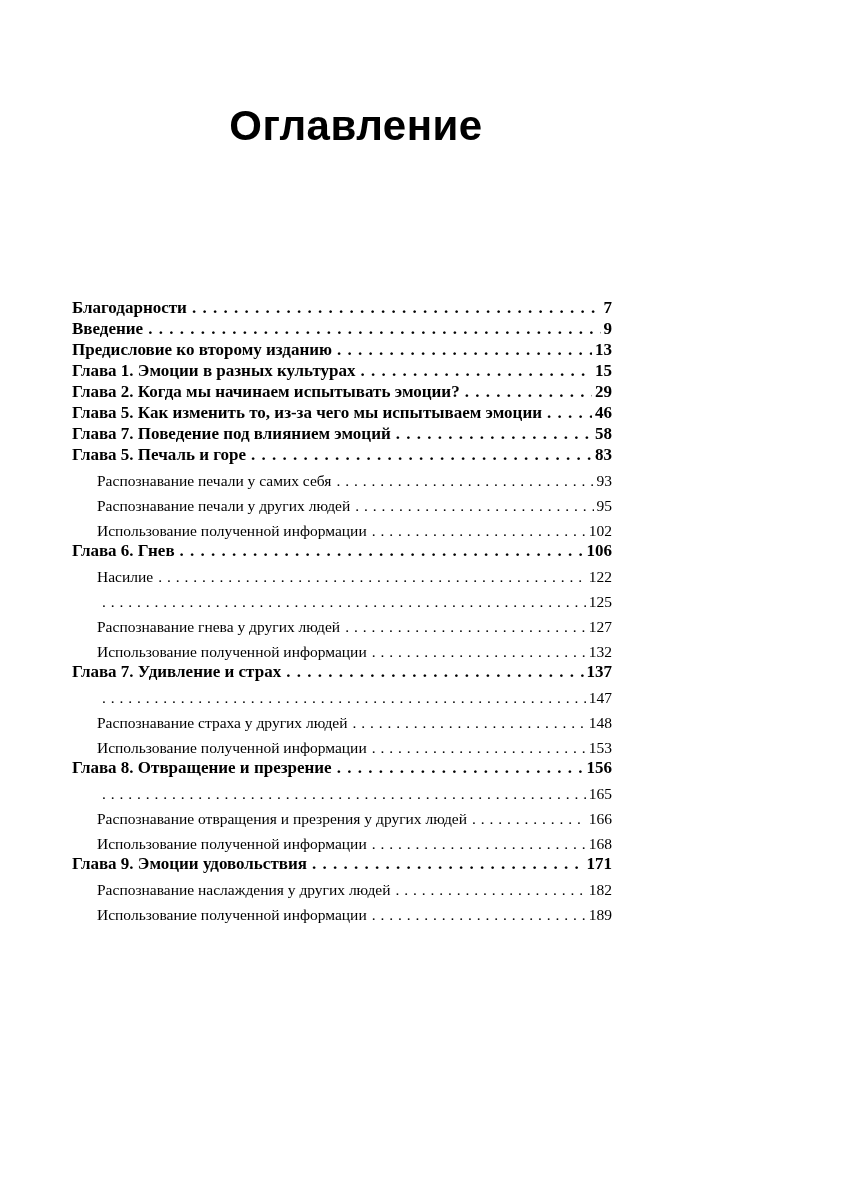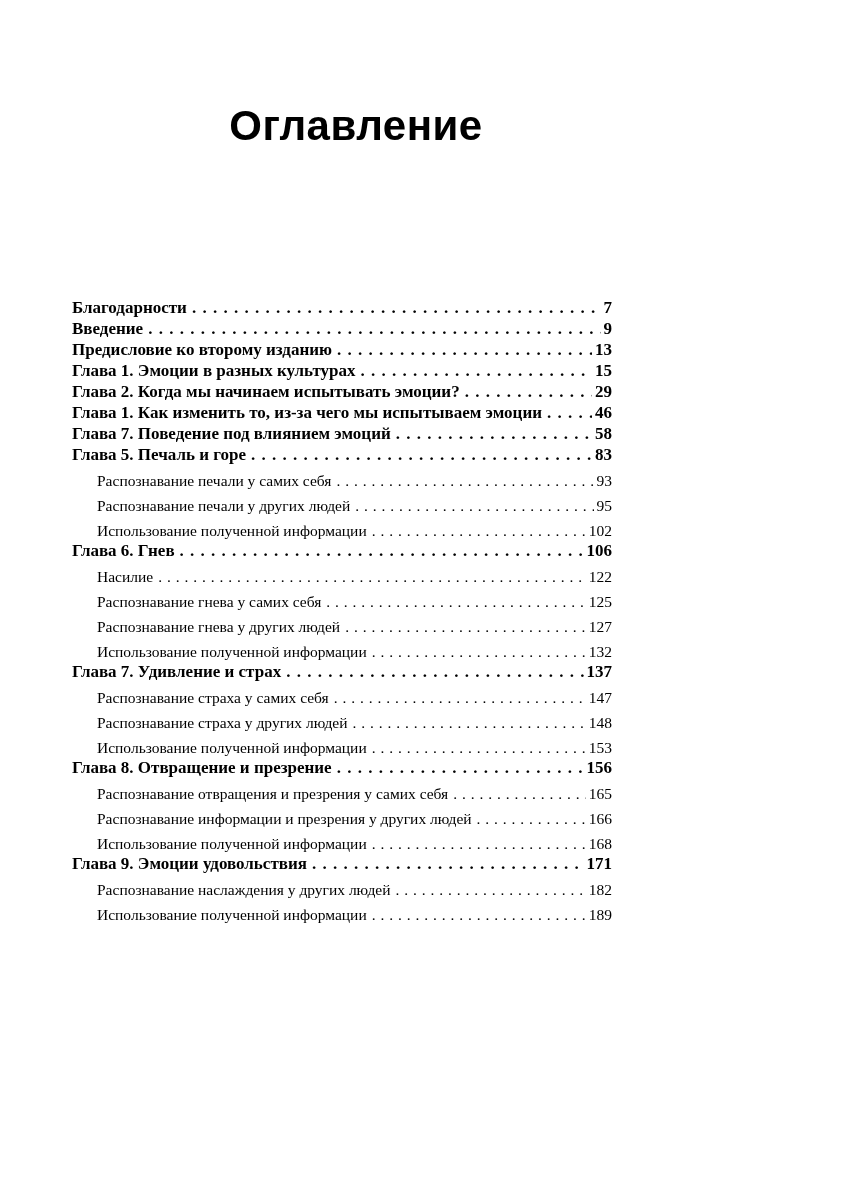--- a/index.html
+++ b/index.html
@@ -99,21 +99,21 @@
         <span class="toc-label">Глава 1. Эмоции в разных культурах</span>
         <span class="toc-leader" aria-hidden="true">. . . . . . . . . . . . . . . . . . . . . . . . . . . . . . . . . . . . . . . . . . . . . . . . . . . . . . . . . . . . . . . . . . . . . . . . . . . . . . . . . . . . . . . . . . . . . . . . . . . . . . . . . . . . . . . . . . . . . . . . . . . . . . . . . . . . . . . . . . . . . . . . . . . . . . . . . . . . . . . . . . . . . . . . . . . . . . . . . . . . . . . . . . . . . . . . . . . . . . . . </span>
         <span class="toc-page">15</span>
       </div>
       <div class="toc-row chapter">
         <span class="toc-label">Глава 2. Когда мы начинаем испытывать эмоции?</span>
         <span class="toc-leader" aria-hidden="true">. . . . . . . . . . . . . . . . . . . . . . . . . . . . . . . . . . . . . . . . . . . . . . . . . . . . . . . . . . . . . . . . . . . . . . . . . . . . . . . . . . . . . . . . . . . . . . . . . . . . . . . . . . . . . . . . . . . . . . . . . . . . . . . . . . . . . . . . . . . . . . . . . . . . . . . . . . . . . . . . . . . . . . . . . . . . . . . . . . . . . . . . . . . . . . . . . . . . . . . . </span>
         <span class="toc-page">29</span>
       </div>
       <div class="toc-row chapter">
-        <span class="toc-label">Глава 1. Как изменить то, из-за чего мы испытываем эмоции</span>
+        <span class="toc-label">Глава 5. Как изменить то, из-за чего мы испытываем эмоции</span>
         <span class="toc-leader" aria-hidden="true">. . . . . . . . . . . . . . . . . . . . . . . . . . . . . . . . . . . . . . . . . . . . . . . . . . . . . . . . . . . . . . . . . . . . . . . . . . . . . . . . . . . . . . . . . . . . . . . . . . . . . . . . . . . . . . . . . . . . . . . . . . . . . . . . . . . . . . . . . . . . . . . . . . . . . . . . . . . . . . . . . . . . . . . . . . . . . . . . . . . . . . . . . . . . . . . . . . . . . . . . </span>
         <span class="toc-page">46</span>
       </div>
       <div class="toc-row chapter">
         <span class="toc-label">Глава 7. Поведение под влиянием эмоций</span>
         <span class="toc-leader" aria-hidden="true">. . . . . . . . . . . . . . . . . . . . . . . . . . . . . . . . . . . . . . . . . . . . . . . . . . . . . . . . . . . . . . . . . . . . . . . . . . . . . . . . . . . . . . . . . . . . . . . . . . . . . . . . . . . . . . . . . . . . . . . . . . . . . . . . . . . . . . . . . . . . . . . . . . . . . . . . . . . . . . . . . . . . . . . . . . . . . . . . . . . . . . . . . . . . . . . . . . . . . . . . </span>
         <span class="toc-page">58</span>
       </div>
       <div class="toc-row chapter">
         <span class="toc-label">Глава 5. Печаль и горе</span>
@@ -139,66 +139,63 @@
         <span class="toc-label">Глава 6. Гнев</span>
         <span class="toc-leader" aria-hidden="true">. . . . . . . . . . . . . . . . . . . . . . . . . . . . . . . . . . . . . . . . . . . . . . . . . . . . . . . . . . . . . . . . . . . . . . . . . . . . . . . . . . . . . . . . . . . . . . . . . . . . . . . . . . . . . . . . . . . . . . . . . . . . . . . . . . . . . . . . . . . . . . . . . . . . . . . . . . . . . . . . . . . . . . . . . . . . . . . . . . . . . . . . . . . . . . . . . . . . . . . . </span>
         <span class="toc-page">106</span>
       </div>
       <div class="toc-row section">
         <span class="toc-label">Насилие</span>
         <span class="toc-leader" aria-hidden="true">. . . . . . . . . . . . . . . . . . . . . . . . . . . . . . . . . . . . . . . . . . . . . . . . . . . . . . . . . . . . . . . . . . . . . . . . . . . . . . . . . . . . . . . . . . . . . . . . . . . . . . . . . . . . . . . . . . . . . . . . . . . . . . . . . . . . . . . . . . . . . . . . . . . . . . . . . . . . . . . . . . . . . . . . . . . . . . . . . . . . . . . . . . . . . . . . . . . . . . . . </span>
         <span class="toc-page">122</span>
       </div>
       <div class="toc-row section">
-        <span class="toc-label">Распознавание гнева у самих себя</span>
         <span class="toc-leader" aria-hidden="true">. . . . . . . . . . . . . . . . . . . . . . . . . . . . . . . . . . . . . . . . . . . . . . . . . . . . . . . . . . . . . . . . . . . . . . . . . . . . . . . . . . . . . . . . . . . . . . . . . . . . . . . . . . . . . . . . . . . . . . . . . . . . . . . . . . . . . . . . . . . . . . . . . . . . . . . . . . . . . . . . . . . . . . . . . . . . . . . . . . . . . . . . . . . . . . . . . . . . . . . . </span>
         <span class="toc-page">125</span>
       </div>
       <div class="toc-row section">
         <span class="toc-label">Распознавание гнева у других людей</span>
         <span class="toc-leader" aria-hidden="true">. . . . . . . . . . . . . . . . . . . . . . . . . . . . . . . . . . . . . . . . . . . . . . . . . . . . . . . . . . . . . . . . . . . . . . . . . . . . . . . . . . . . . . . . . . . . . . . . . . . . . . . . . . . . . . . . . . . . . . . . . . . . . . . . . . . . . . . . . . . . . . . . . . . . . . . . . . . . . . . . . . . . . . . . . . . . . . . . . . . . . . . . . . . . . . . . . . . . . . . . </span>
         <span class="toc-page">127</span>
       </div>
       <div class="toc-row section">
         <span class="toc-label">Использование полученной информации</span>
         <span class="toc-leader" aria-hidden="true">. . . . . . . . . . . . . . . . . . . . . . . . . . . . . . . . . . . . . . . . . . . . . . . . . . . . . . . . . . . . . . . . . . . . . . . . . . . . . . . . . . . . . . . . . . . . . . . . . . . . . . . . . . . . . . . . . . . . . . . . . . . . . . . . . . . . . . . . . . . . . . . . . . . . . . . . . . . . . . . . . . . . . . . . . . . . . . . . . . . . . . . . . . . . . . . . . . . . . . . . </span>
         <span class="toc-page">132</span>
       </div>
       <div class="toc-row chapter">
         <span class="toc-label">Глава 7. Удивление и страх</span>
         <span class="toc-leader" aria-hidden="true">. . . . . . . . . . . . . . . . . . . . . . . . . . . . . . . . . . . . . . . . . . . . . . . . . . . . . . . . . . . . . . . . . . . . . . . . . . . . . . . . . . . . . . . . . . . . . . . . . . . . . . . . . . . . . . . . . . . . . . . . . . . . . . . . . . . . . . . . . . . . . . . . . . . . . . . . . . . . . . . . . . . . . . . . . . . . . . . . . . . . . . . . . . . . . . . . . . . . . . . . </span>
         <span class="toc-page">137</span>
       </div>
       <div class="toc-row section">
-        <span class="toc-label">Распознавание страха у самих себя</span>
         <span class="toc-leader" aria-hidden="true">. . . . . . . . . . . . . . . . . . . . . . . . . . . . . . . . . . . . . . . . . . . . . . . . . . . . . . . . . . . . . . . . . . . . . . . . . . . . . . . . . . . . . . . . . . . . . . . . . . . . . . . . . . . . . . . . . . . . . . . . . . . . . . . . . . . . . . . . . . . . . . . . . . . . . . . . . . . . . . . . . . . . . . . . . . . . . . . . . . . . . . . . . . . . . . . . . . . . . . . . </span>
         <span class="toc-page">147</span>
       </div>
       <div class="toc-row section">
         <span class="toc-label">Распознавание страха у других людей</span>
         <span class="toc-leader" aria-hidden="true">. . . . . . . . . . . . . . . . . . . . . . . . . . . . . . . . . . . . . . . . . . . . . . . . . . . . . . . . . . . . . . . . . . . . . . . . . . . . . . . . . . . . . . . . . . . . . . . . . . . . . . . . . . . . . . . . . . . . . . . . . . . . . . . . . . . . . . . . . . . . . . . . . . . . . . . . . . . . . . . . . . . . . . . . . . . . . . . . . . . . . . . . . . . . . . . . . . . . . . . . </span>
         <span class="toc-page">148</span>
       </div>
       <div class="toc-row section">
         <span class="toc-label">Использование полученной информации</span>
         <span class="toc-leader" aria-hidden="true">. . . . . . . . . . . . . . . . . . . . . . . . . . . . . . . . . . . . . . . . . . . . . . . . . . . . . . . . . . . . . . . . . . . . . . . . . . . . . . . . . . . . . . . . . . . . . . . . . . . . . . . . . . . . . . . . . . . . . . . . . . . . . . . . . . . . . . . . . . . . . . . . . . . . . . . . . . . . . . . . . . . . . . . . . . . . . . . . . . . . . . . . . . . . . . . . . . . . . . . . </span>
         <span class="toc-page">153</span>
       </div>
       <div class="toc-row chapter">
         <span class="toc-label">Глава 8. Отвращение и презрение</span>
         <span class="toc-leader" aria-hidden="true">. . . . . . . . . . . . . . . . . . . . . . . . . . . . . . . . . . . . . . . . . . . . . . . . . . . . . . . . . . . . . . . . . . . . . . . . . . . . . . . . . . . . . . . . . . . . . . . . . . . . . . . . . . . . . . . . . . . . . . . . . . . . . . . . . . . . . . . . . . . . . . . . . . . . . . . . . . . . . . . . . . . . . . . . . . . . . . . . . . . . . . . . . . . . . . . . . . . . . . . . </span>
         <span class="toc-page">156</span>
       </div>
       <div class="toc-row section">
-        <span class="toc-label">Распознавание отвращения и презрения у самих себя</span>
         <span class="toc-leader" aria-hidden="true">. . . . . . . . . . . . . . . . . . . . . . . . . . . . . . . . . . . . . . . . . . . . . . . . . . . . . . . . . . . . . . . . . . . . . . . . . . . . . . . . . . . . . . . . . . . . . . . . . . . . . . . . . . . . . . . . . . . . . . . . . . . . . . . . . . . . . . . . . . . . . . . . . . . . . . . . . . . . . . . . . . . . . . . . . . . . . . . . . . . . . . . . . . . . . . . . . . . . . . . . </span>
         <span class="toc-page">165</span>
       </div>
       <div class="toc-row section">
-        <span class="toc-label">Распознавание информации и презрения у других людей</span>
+        <span class="toc-label">Распознавание отвращения и презрения у других людей</span>
         <span class="toc-leader" aria-hidden="true">. . . . . . . . . . . . . . . . . . . . . . . . . . . . . . . . . . . . . . . . . . . . . . . . . . . . . . . . . . . . . . . . . . . . . . . . . . . . . . . . . . . . . . . . . . . . . . . . . . . . . . . . . . . . . . . . . . . . . . . . . . . . . . . . . . . . . . . . . . . . . . . . . . . . . . . . . . . . . . . . . . . . . . . . . . . . . . . . . . . . . . . . . . . . . . . . . . . . . . . . </span>
         <span class="toc-page">166</span>
       </div>
       <div class="toc-row section">
         <span class="toc-label">Использование полученной информации</span>
         <span class="toc-leader" aria-hidden="true">. . . . . . . . . . . . . . . . . . . . . . . . . . . . . . . . . . . . . . . . . . . . . . . . . . . . . . . . . . . . . . . . . . . . . . . . . . . . . . . . . . . . . . . . . . . . . . . . . . . . . . . . . . . . . . . . . . . . . . . . . . . . . . . . . . . . . . . . . . . . . . . . . . . . . . . . . . . . . . . . . . . . . . . . . . . . . . . . . . . . . . . . . . . . . . . . . . . . . . . . </span>
         <span class="toc-page">168</span>
       </div>
       <div class="toc-row chapter">
         <span class="toc-label">Глава 9. Эмоции удовольствия</span>

